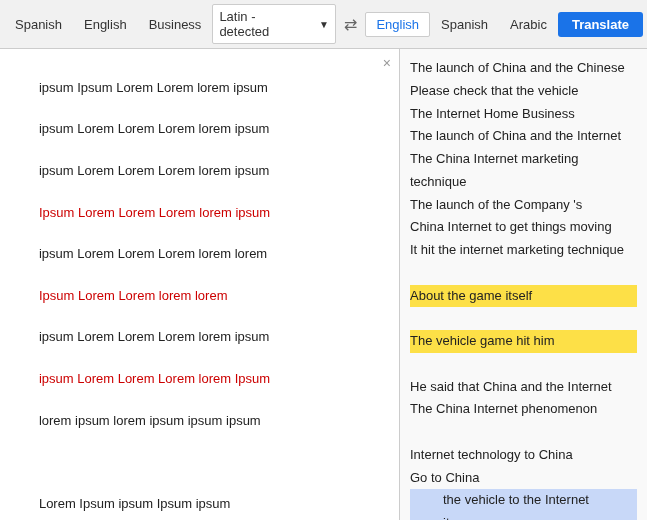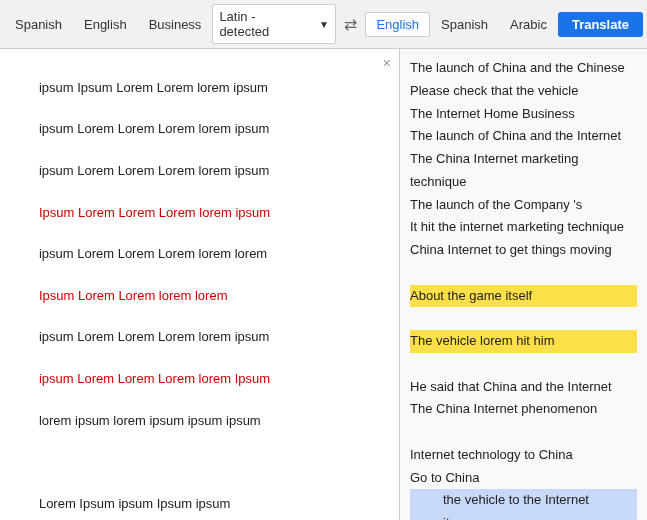--- a/index.html
+++ b/index.html
@@ -214,26 +214,26 @@
     </div>
 
     <div class="right-panel">
       <div class="right-text">
         <span>The launch of China and the Chinese<br></span>
         <span>Please check that the vehicle<br></span>
         <span>The Internet Home Business<br></span>
         <span>The launch of China and the Internet<br></span>
         <span>The China Internet marketing technique<br></span>
         <span>The launch of the Company 's<br></span>
+        <span>China Internet to get things moving<br></span>
         <span>It hit the internet marketing technique<br></span>
-        <span>China Internet to get things moving<br></span>
         <br>
         <span class="highlight-bg">About the game itself</span>
         <br>
-        <span class="highlight-bg">The vehicle lorem hit him</span>
+        <span class="highlight-bg">The vehicle game hit him</span>
         <br>
         <span>He said that China and the Internet<br></span>
         <span>The China Internet phenomenon<br></span>
         <br>
         <span>Internet technology to China<br></span>
         <span>Go to China<br></span>
         <span class="highlight-bg2">the vehicle to the Internet</span>
         <span class="highlight-bg2">it</span>
         
         

